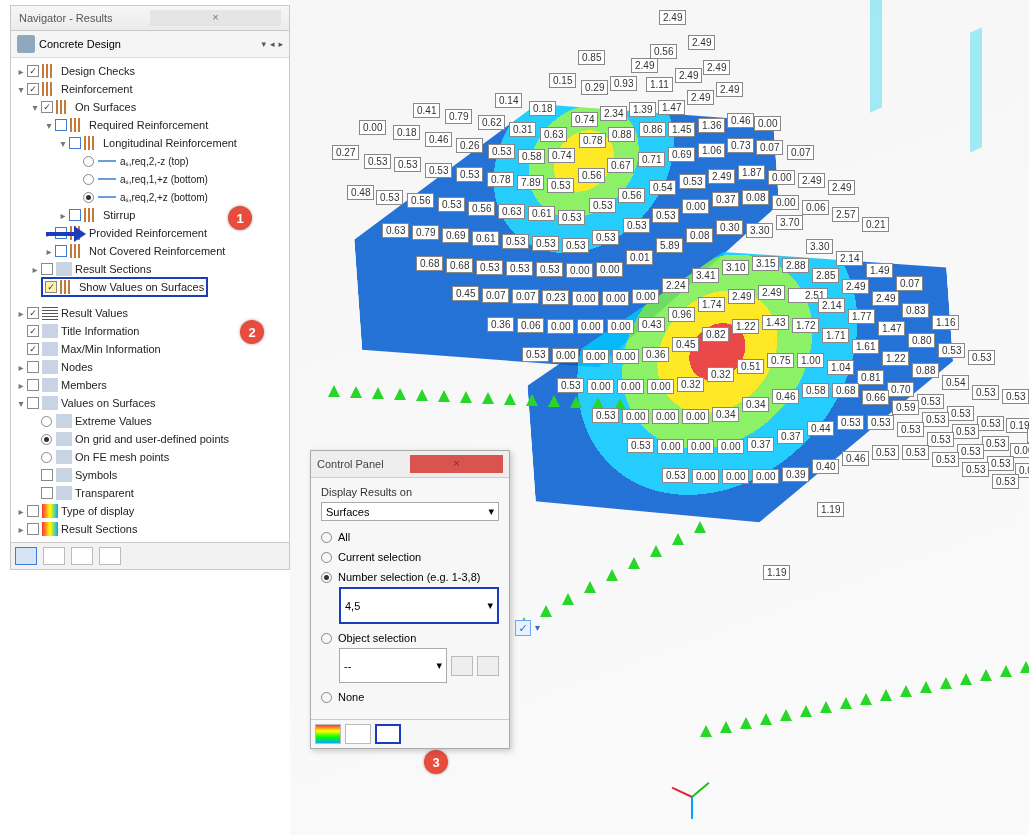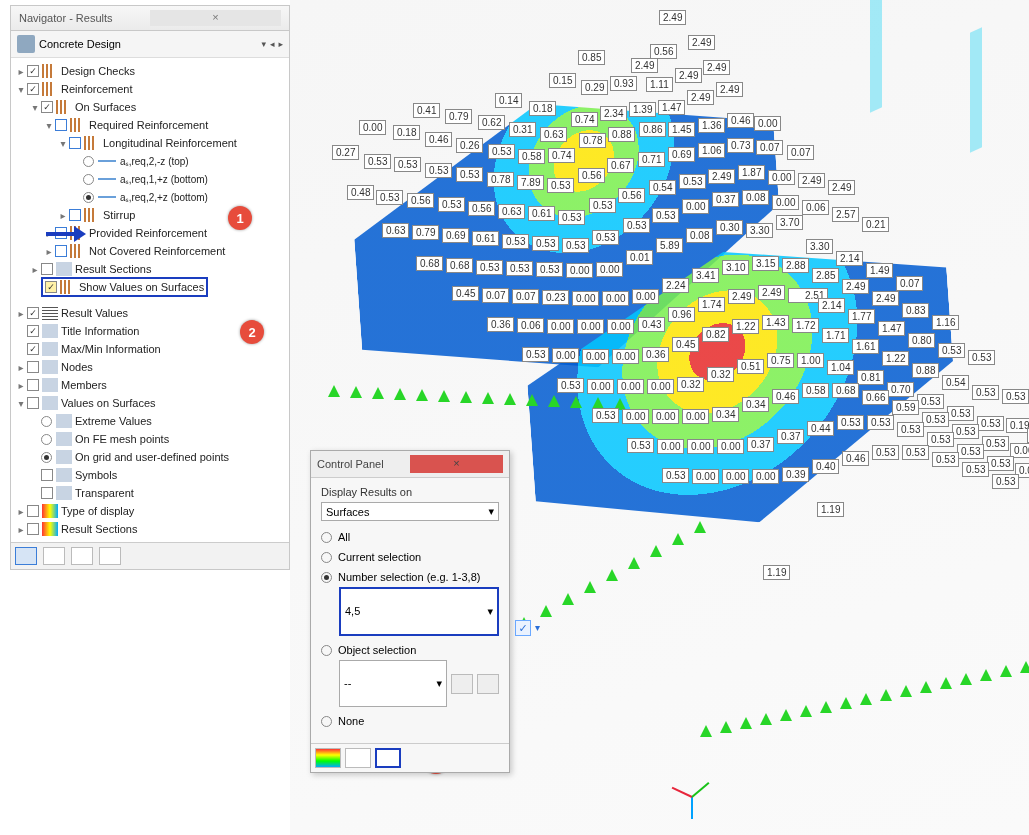--- a/index.html
+++ b/index.html
@@ -44,21 +44,21 @@
 .cp { position:absolute; left:310px; top:450px; width:200px; background:#f7f7f7; border:1px solid #aaa; box-shadow:2px 2px 6px rgba(0,0,0,.2); }
 .cp-title { background:#eee; padding:4px 6px; display:flex; align-items:center; border-bottom:1px solid #ccc;}
 .cp-title span{flex:1;color:#444;}
 .cp-x { width:18px;height:18px;background:#d9534f;color:#fff;text-align:center;line-height:17px;font-size:11px;}
 .cp-body { padding:8px 10px; }
 .cp-lab { color:#333;margin-bottom:4px; }
 .cp-sel { width:100%;border:1px solid #aaa;background:#fff;padding:2px 4px;display:flex;justify-content:space-between;align-items:center;margin-bottom:10px;}
 .cp-row { display:flex;align-items:center;margin-bottom:8px; }
 .cp-row .rd{margin-right:6px;}
 .cp-sub { margin-left:18px;margin-top:-4px;margin-bottom:8px;display:flex;gap:4px;align-items:center; }
-.cp-sub .sel{flex:1;border:1px solid #aaa;background:#fff;padding:16px 4px;display:flex;justify-content:space-between;}
+.cp-sub .sel{flex:1;border:1px solid #aaa;background:#fff;padding:10px 4px;display:flex;justify-content:space-between;align-items:center;}
 .cp-sub .sel.boxed{border:2px solid #1a3dbf;}
 .cp-sub .btn{width:22px;height:20px;border:1px solid #bbb;background:#eee;}
 .cp-foot { border-top:1px solid #ccc; padding:4px; display:flex; gap:4px; }
 .cp-foot .b{width:26px;height:20px;border:1px solid #bbb;background:#fff;}
 .cp-foot .b.boxed{border:2px solid #1a3dbf;}
 
 
 .viewport { position:absolute; left:290px; top:0; right:0; bottom:0; background:linear-gradient(160deg,#f6f6f6,#fafafa); overflow:hidden; }
 .slab { position:absolute; left:20px; top:40px; width:700px; height:700px; transform:skewY(-12deg) rotate(-4deg); }
 .contour { position:absolute; left:60px; top:30px; width:420px; height:280px; background:
@@ -499,29 +499,29 @@
         <span class="lbl">Values on Surfaces</span>
       </div>
     <div class="tr indent-1">
         <span class="toggle" style="visibility:hidden">▸</span>
         <span class="rd"></span>
         <span class="ic"></span>
         <span class="lbl">Extreme Values</span>
       </div>
     <div class="tr indent-1">
         <span class="toggle" style="visibility:hidden">▸</span>
+        <span class="rd on"></span>
+        <span class="ic"></span>
+        <span class="lbl">On grid and user-defined points</span>
+      </div>
+    <div class="tr indent-1">
+        <span class="toggle" style="visibility:hidden">▸</span>
         <span class="rd"></span>
         <span class="ic"></span>
         <span class="lbl">On FE mesh points</span>
-      </div>
-    <div class="tr indent-1">
-        <span class="toggle" style="visibility:hidden">▸</span>
-        <span class="rd on"></span>
-        <span class="ic"></span>
-        <span class="lbl">On grid and user-defined points</span>
       </div>
     <div class="tr indent-1">
         <span class="toggle" style="visibility:hidden">▸</span>
         <span class="chk"></span>
         <span class="ic"></span>
         <span class="lbl">Symbols</span>
       </div>
     <div class="tr indent-1">
         <span class="toggle" style="visibility:hidden">▸</span>
         <span class="chk"></span>

